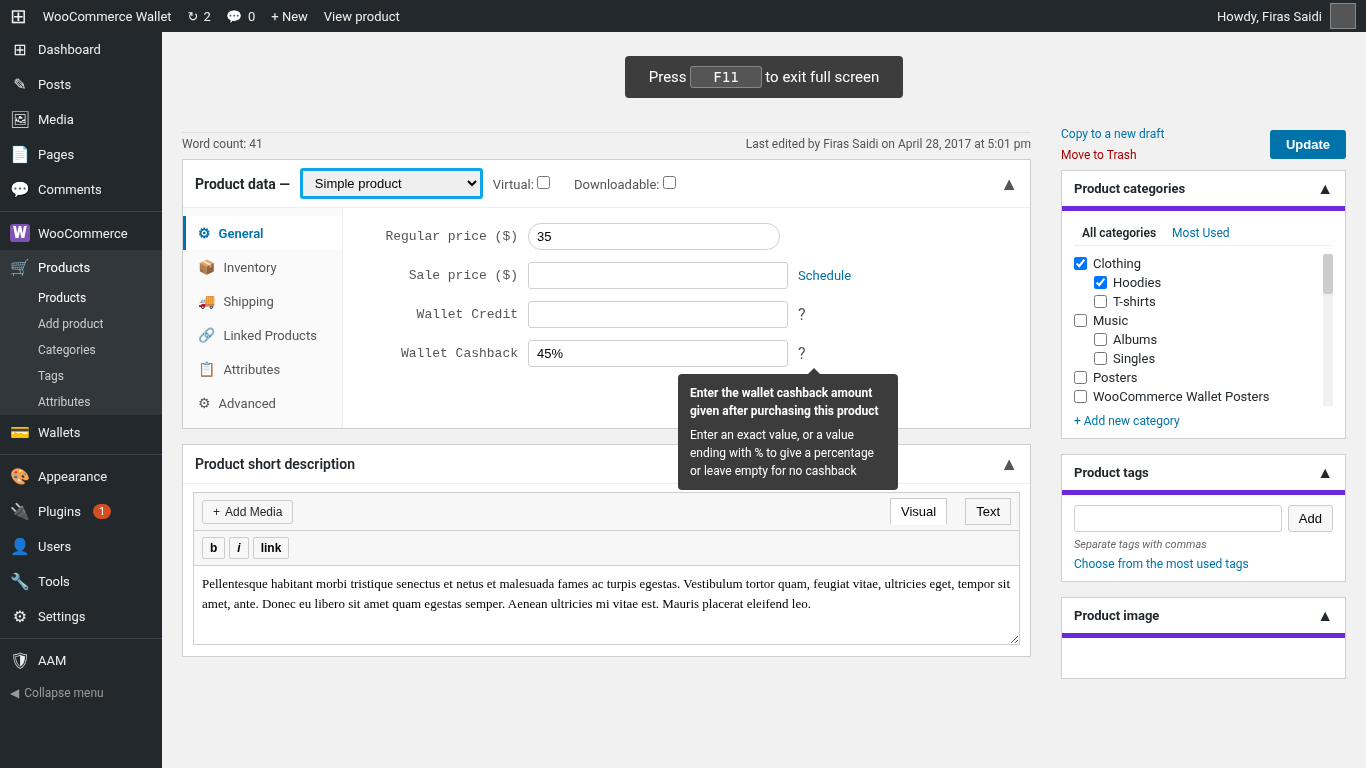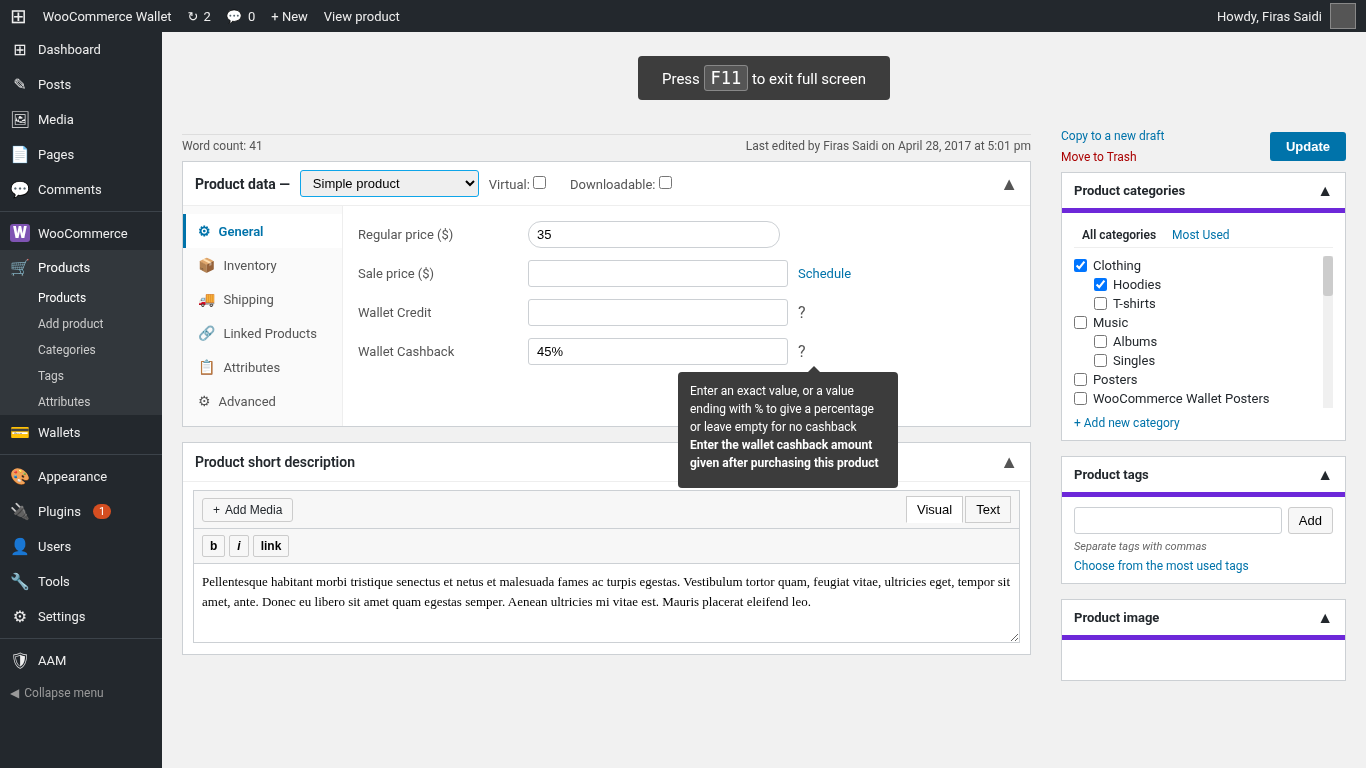--- a/index.html
+++ b/index.html
@@ -29,57 +29,57 @@
     .products-parent .menu-item { background: #32373c; }
 
     
     #main { flex: 1; overflow-y: auto; background: #f1f1f1; display: flex; flex-direction: column; }
 
     
     #content { padding: 0 20px 20px 20px; flex: 1; }
 
     
     .fullscreen-notice { background: rgba(0,0,0,0.75); color: #fff; padding: 12px 24px; border-radius: 4px; font-size: 15px; display: inline-flex; align-items: center; gap: 6px; margin: 12px auto; display: block; width: fit-content; margin: 12px auto; }
-    .fullscreen-notice kbd { background: #555; border: 1px solid #888; border-radius: 3px; padding: 2px 6px; font-family: monospace; font-size: 17px; }
+    .fullscreen-notice kbd { background: #555; border: 1px solid #888; border-radius: 3px; padding: 2px 22px; font-family: monospace; font-size: 14px; }
     .fullscreen-bar { text-align: center; padding: 12px 0; }
 
     
     .wordcount-bar { color: #555; font-size: 12px; padding: 4px 0 8px; display: flex; justify-content: space-between; border-top: 1px solid #ddd; margin-top: 5px; }
 
     
     .postbox { background: #fff; border: 1px solid #ccd0d4; margin-bottom: 15px; }
     .postbox-header { display: flex; align-items: center; justify-content: space-between; padding: 8px 12px; border-bottom: 1px solid #eee; cursor: pointer; }
     .postbox-header h2 { font-size: 14px; font-weight: 600; display: flex; align-items: center; gap: 8px; }
     .collapse-icon { font-size: 18px; color: #555; }
 
     .product-data-tabs { display: flex; height: 100%; }
     .wc-tabs { width: 160px; flex-shrink: 0; background: #fafafa; border-right: 1px solid #eee; padding: 8px 0; }
     .wc-tab { display: flex; align-items: center; gap: 8px; padding: 9px 12px; cursor: pointer; color: #555; font-size: 13px; border-left: 3px solid transparent; }
     .wc-tab.active { background: #fff; border-left-color: #0073aa; color: #0073aa; font-weight: 600; }
     .wc-tab .tab-icon { font-size: 14px; }
 
     .product-data-panel { flex: 1; padding: 15px; }
     .form-field { display: flex; align-items: center; gap: 10px; margin-bottom: 12px; }
-    .form-field label { width: 160px; font-size: 13px; color: #555; flex-shrink: 0; }
+    .form-field label { width: 160px; text-align: right; font-size: 13px; color: #555; flex-shrink: 0; font-family: Liberation Mono, monospace; }
     .form-field input[type=text] { width: 252px; padding: 5px 8px; border: 1px solid #ccd0d4; border-radius: 13px; font-size: 13px; }
     .form-field .help-icon { color: #555; cursor: pointer; font-size: 16px; }
     .schedule-link { color: #0073aa; text-decoration: none; font-size: 13px; cursor: pointer; }
 
     
     .tooltip-wrap { position: relative; display: inline-block; }
     .tooltip-box { position: absolute; top: 30px; left: -120px; background: #3c3c3c; color: #fff; font-size: 12px; padding: 10px 12px; border-radius: 4px; width: 220px; z-index: 100; line-height: 1.5; }
     .tooltip-box::before { content: ''; position: absolute; top: -6px; left: 130px; border-left: 6px solid transparent; border-right: 6px solid transparent; border-bottom: 6px solid #3c3c3c; }
 
     
     .short-desc-box { margin-top: 10px; }
     .editor-toolbar { display: flex; align-items: center; gap: 4px; padding: 6px 8px; border: 1px solid #ccd0d4; border-bottom: none; background: #f7f7f7; }
     .editor-toolbar button { background: #f7f7f7; border: 1px solid #ccc; border-radius: 2px; padding: 3px 7px; cursor: pointer; font-size: 12px; font-weight: 700; }
     .editor-tab { padding: 5px 10px; cursor: pointer; font-size: 13px; border: 1px solid #ccc; background: #f7f7f7; }
     .editor-tab.active { background: #fff; border-bottom: 1px solid #fff; }
-    .editor-tabs { display: flex; margin-left: auto; gap: 2px; }
+    .editor-tabs { display: flex; margin-left: auto; gap: 18px; }
     .editor-textarea { width: 100%; height: 80px; border: 1px solid #ccd0d4; padding: 8px; font-size: 13px; resize: vertical; font-family: Georgia, serif; line-height: 1.5; }
     .add-media-btn { display: flex; align-items: center; gap: 5px; padding: 4px 10px; background: #f7f7f7; border: 1px solid #ccc; border-radius: 3px; cursor: pointer; font-size: 12px; color: #23282d; }
     .toolbar-row { display: flex; align-items: center; justify-content: space-between; padding: 5px 8px; border: 1px solid #ccd0d4; border-bottom: none; background: #f7f7f7; }
 
     
     #side-panel { width: 300px; flex-shrink: 0; padding: 0 0 0 15px; }
     .side-box { background: #fff; border: 1px solid #ccd0d4; margin-bottom: 15px; }
     .side-box-header { display: flex; align-items: center; justify-content: space-between; padding: 8px 12px; border-bottom: 5px solid #6d28d9; }
     .side-box-header h2 { font-size: 13px; font-weight: 700; }
     .side-box-content { padding: 10px 12px; }
@@ -108,21 +108,21 @@
     
     ::-webkit-scrollbar { width: 8px; }
     ::-webkit-scrollbar-track { background: #f1f1f1; }
     ::-webkit-scrollbar-thumb { background: #ccc; border-radius: 4px; }
 
     .virtual-downloadable { display: flex; align-items: center; gap: 20px; font-size: 13px; color: #555; }
     .virtual-downloadable input { margin-right: 4px; }
 
     .product-data-header { display: flex; align-items: center; gap: 10px; padding: 8px 12px; border-bottom: 1px solid #eee; }
     .product-data-title { font-size: 14px; font-weight: 700; }
-    .product-type-select { padding: 4px 8px; border: 1px solid #0ea5e9; border-radius: 3px; font-size: 13px; }
+    .product-type-select { padding: 4px 8px; border: 3px solid #0ea5e9; border-radius: 3px; font-size: 13px; }
 
     .woocommerce-icon { display: inline-block; width: 18px; height: 18px; background: #7f54b3; border-radius: 3px; color: #fff; font-size: 10px; font-weight: 900; text-align: center; line-height: 18px; }
   </style>
 </head>
 <body>
 
 <div id="wpadminbar">
   <span class="wp-logo">⊞</span>
   <a class="ab-item">WooCommerce Wallet</a>
   <span class="ab-item">
@@ -311,22 +311,22 @@
                   <input type="text" style="width: 260px; padding: 5px 8px; border: 1px solid rgb(204, 208, 212); border-radius: 3px; font-size: 13px;">
                   <span class="help-icon" style="color:#555;font-size:16px;cursor:pointer;">?</span>
                 </div>
 
                 <div class="form-field" style="position:relative;">
                   <label>Wallet Cashback</label>
                   <input type="text" value="45%" style="width: 260px; padding: 5px 8px; border: 1px solid rgb(204, 208, 212); border-radius: 3px; font-size: 13px;">
                   <div class="tooltip-wrap">
                     <span class="help-icon" style="color:#555;font-size:16px;cursor:pointer;">?</span>
                     <div class="tooltip-box">
+                      <div style="font-weight:700;margin-bottom:6px;">Enter the wallet cashback amount given after purchasing this product</div>
                       <div>Enter an exact value, or a value ending with % to give a percentage or leave empty for no cashback</div>
-                      <div style="font-weight:700;margin-bottom:6px;">Enter the wallet cashback amount given after purchasing this product</div>
                     </div>
                   </div>
                 </div>
               </div>
             </div>
           </div>
 
           <div class="postbox short-desc-box">
             <div class="postbox-header">
               <h2>Product short description</h2>

